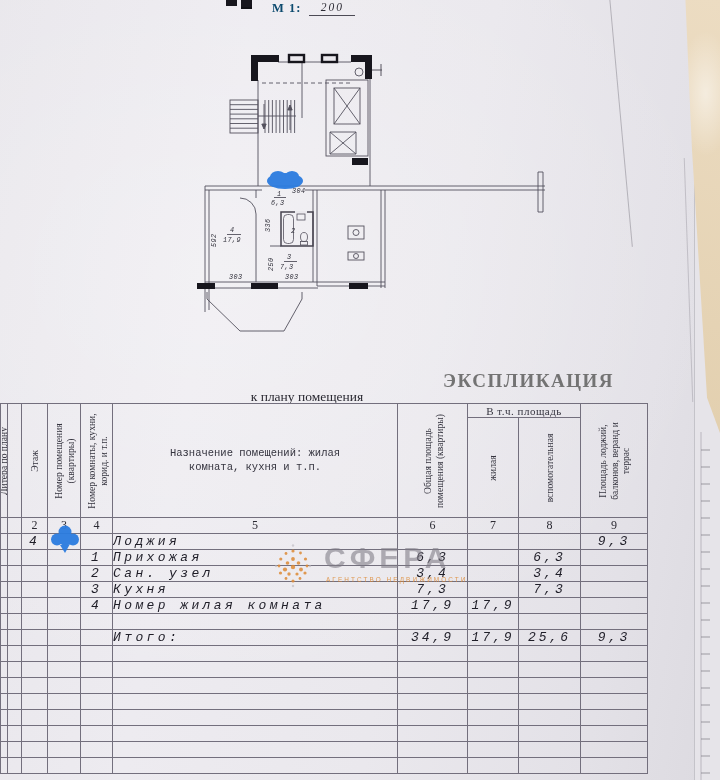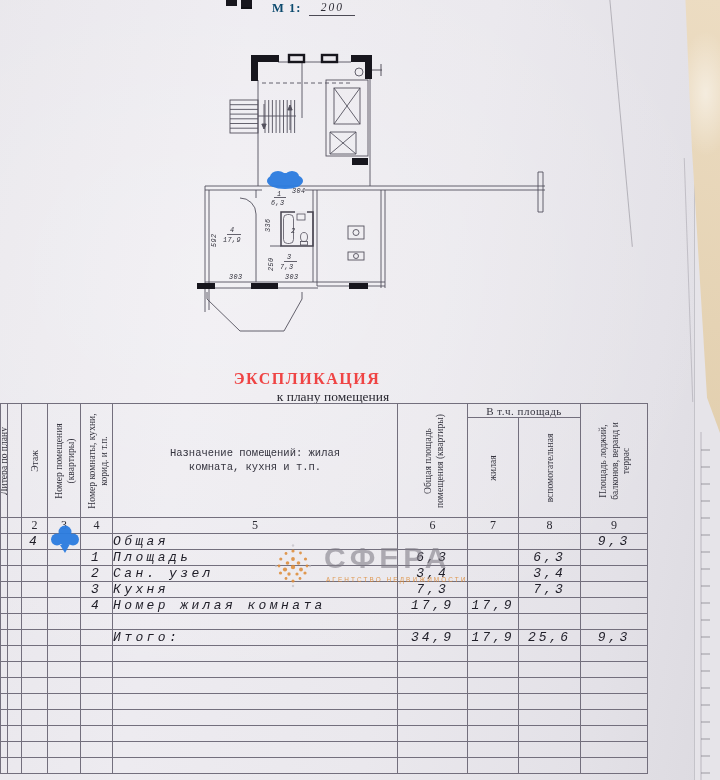--- a/index.html
+++ b/index.html
@@ -38,24 +38,24 @@
   .scale-value{display:inline-block;margin-left:8px;width:46px;text-align:center;
        font-style:italic;font-size:11.5px;color:#2c2b34;letter-spacing:2px;
        border-bottom:1px solid #4c4a55;padding-bottom:2px;}
 
   
   .plan-label{position:absolute;font-family:"Liberation Mono", monospace;font-style:italic;
        font-size:6.8px;letter-spacing:.4px;color:#31303b;white-space:nowrap;}
   .plan-label.rot{transform:rotate(-90deg);transform-origin:left top;}
 
   
-  .doc-title{position:absolute;left:0;top:370px;width:614px;text-align:center;
-       font-weight:bold;font-size:16px;letter-spacing:1.5px;color:#ef4444;}
+  .doc-title{position:absolute;left:0;top:370px;width:614px;text-align:right;
+       font-weight:bold;font-size:19px;letter-spacing:1.5px;color:#737373;}
   .doc-subtitle{position:absolute;left:0;top:389px;width:614px;text-align:center;
-       font-size:13.5px;color:#2a2932;padding-left:26px;}
+       font-size:13.5px;color:#2a2932;}
 
   
   .table-wrap{position:absolute;left:0;top:403px;width:649px;height:377px;overflow:hidden;}
   table.expl{border-collapse:collapse;table-layout:fixed;width:648px;}
   table.expl td,table.expl th{border:1px solid #736f7d;padding:0;margin:0;
        font-weight:normal;vertical-align:middle;overflow:hidden;}
   table.expl th{color:#35343f;margin-top:23px;}
   tr.h-row1 td,tr.h-row1 th{height:13px;}
   tr.h-row2 th{height:99px;}
   tr.num-row td{height:15px;font-size:12px;text-align:center;color:#2b2a33;font-family:"Liberation Serif",serif;}
@@ -269,33 +269,33 @@
         <td>9</td>
       </tr>
       </tbody>
         <tbody id="tbody">
           <tr class="body-row">
             <td class="c-num"></td>
             <td class="c-num"></td>
             <td class="c-num">4</td>
             <td class="c-num"></td>
             <td class="c-num"></td>
-            <td class="c-name">Общая</td>
+            <td class="c-name">Лоджия</td>
             <td class="c-num"></td>
             <td class="c-num"></td>
             <td class="c-num"></td>
             <td class="c-num">9,3</td>
           </tr>
           <tr class="body-row">
             <td class="c-num"></td>
             <td class="c-num"></td>
             <td class="c-num"></td>
             <td class="c-num"></td>
             <td class="c-num">1</td>
-            <td class="c-name">Площадь</td>
+            <td class="c-name">Прихожая</td>
             <td class="c-num">6,3</td>
             <td class="c-num"></td>
             <td class="c-num">6,3</td>
             <td class="c-num"></td>
           </tr>
           <tr class="body-row">
             <td class="c-num"></td>
             <td class="c-num"></td>
             <td class="c-num"></td>
             <td class="c-num"></td>

